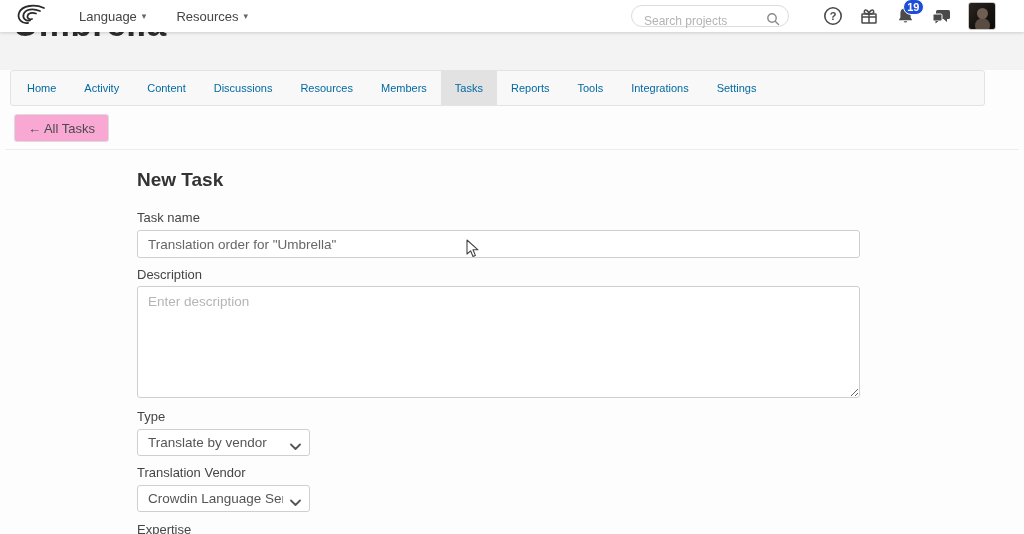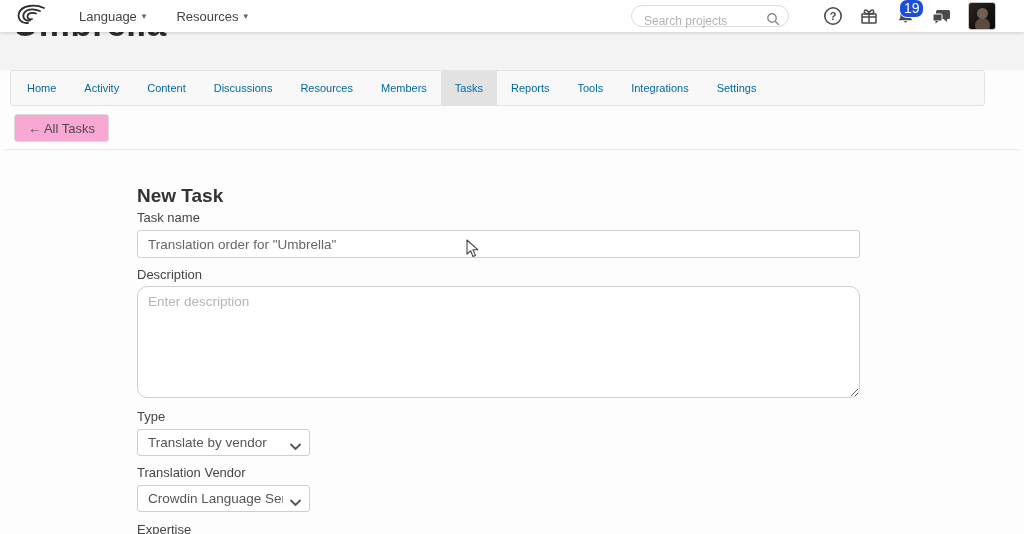--- a/index.html
+++ b/index.html
@@ -13,21 +13,21 @@
   .nav-item { font-size:13px; color:#454545; margin-left:30px; cursor:pointer; display:flex; align-items:center; gap:5px; }
   .nav-item:first-of-type { margin-left:18px; }
   .caret { font-size:9px; color:#666; }
   .header-right { margin-left:auto; display:flex; align-items:center; margin-right:28px; gap:0; }
   .search-pill { width:158px; height:22px; border:1px solid #dcdcdc; border-radius:12px; background:#fff;
                  display:flex; align-items:center; padding:10px 8px 0 12px; margin-right:26px; }
   .search-pill input { border:none; outline:none; flex:1; font-size:12px; color:#555; background:transparent; min-width:0;
                        font-family:"Liberation Sans",sans-serif; }
   .search-pill input::placeholder { color:#b3b3b3; }
   .hicon { width:22px; height:22px; margin:0 7px; position:relative; display:flex; align-items:center; justify-content:center; cursor:pointer; }
-  .badge { position:absolute; top:-6px; right:-8px; background:#1d4ed8; color:#fff; font-size:14px; font-weight:normal;
+  .badge { position:absolute; top:-6px; right:-8px; background:#1d4ed8; color:#fff; font-size:11px; font-weight:bold;
            border-radius:8px; padding:1px 3.5px; border:1px solid #fff; line-height:1.1; }
   .avatar { width:28px; height:28px; border-radius:3px; margin-left:9px; border:1px solid #c9c9c9; overflow:hidden;
             background:linear-gradient(135deg,#2b2520 0%,#171310 55%,#0d0b09 100%); position:relative; cursor:pointer; }
   .avatar::after { content:""; position:absolute; left:8px; top:5px; width:11px; height:11px; border-radius:50%;
                    background:#6e5f52; box-shadow:0 12px 0 2px #5a4c40; }
 
   
   .title-band { position:absolute; top:32px; left:0; width:1024px; height:38px; background:#f3f3f3; z-index:0; }
   .project-title { position:absolute; top:4px; left:13px; font-size:35px; font-weight:700; color:#2d2d2d; z-index:1; letter-spacing:.5px; }
 
@@ -38,30 +38,30 @@
   .tab:first-child { padding-left:16px; }
   .tab.active { background:#e2e2e2; }
 
   
   .back-btn { position:absolute; top:114px; left:14px; height:28px; padding:0 13px; background:#f9a8d4;
               border:1px solid #dcdcdc; border-radius:3px; font-size:13px; color:#4a4a4a; display:flex; align-items:center; cursor:pointer; z-index:2; }
   .divider { position:absolute; top:149px; left:5px; width:1014px; height:1px; background:#ececec; }
 
   
   .form { position:absolute; top:0; left:137px; width:723px; z-index:1; }
-  .form-title { position:absolute; top:169px; left:0; font-size:19px; font-weight:600; color:#333;margin-top:16px; }
+  .form-title { position:absolute; top:169px; left:0; font-size:19px; font-weight:600; color:#333; }
   .field-label { position:absolute; left:0; font-size:13px; color:#454545; }
   .lbl-taskname { top:210px; }
   .lbl-desc { top:267px; }
   .lbl-type { top:409px; }
   .lbl-vendor { top:465px; }
   .lbl-expertise { top:522px; }
   .text-input { position:absolute; top:230px; left:0; width:723px; height:28px; border:1px solid #cfcfcf; border-radius:3px;
                 background:#fff; font-size:13.5px; color:#666; padding:0 10px; outline:none; font-family:"Liberation Sans",sans-serif; }
-  .desc-area { position:absolute; top:286px; left:0; width:723px; height:112px; border:1px solid #cfcfcf; border-radius:10px;
+  .desc-area { position:absolute; top:286px; left:0; width:723px; height:112px; border:1px solid #cfcfcf; border-radius:3px;
                background:#fff; font-size:13.5px; color:#555; padding:7px 10px; outline:none; resize:both;
                font-family:"Liberation Sans",sans-serif; }
   .desc-area::placeholder { color:#b5b5b5; }
   .select { position:absolute; left:0; width:173px; height:27px; border:1px solid #cfcfcf; border-radius:3px; background:#fff;
             display:flex; align-items:center; padding:0 26px 0 10px; font-size:13.5px; color:#555; cursor:pointer; }
   .select .sel-value { white-space:nowrap; overflow:hidden; flex:1; }
   .select .chev { position:absolute; right:8px; top:9px; }
   .sel-type { top:429px; }
   .sel-vendor { top:485px; }
 

